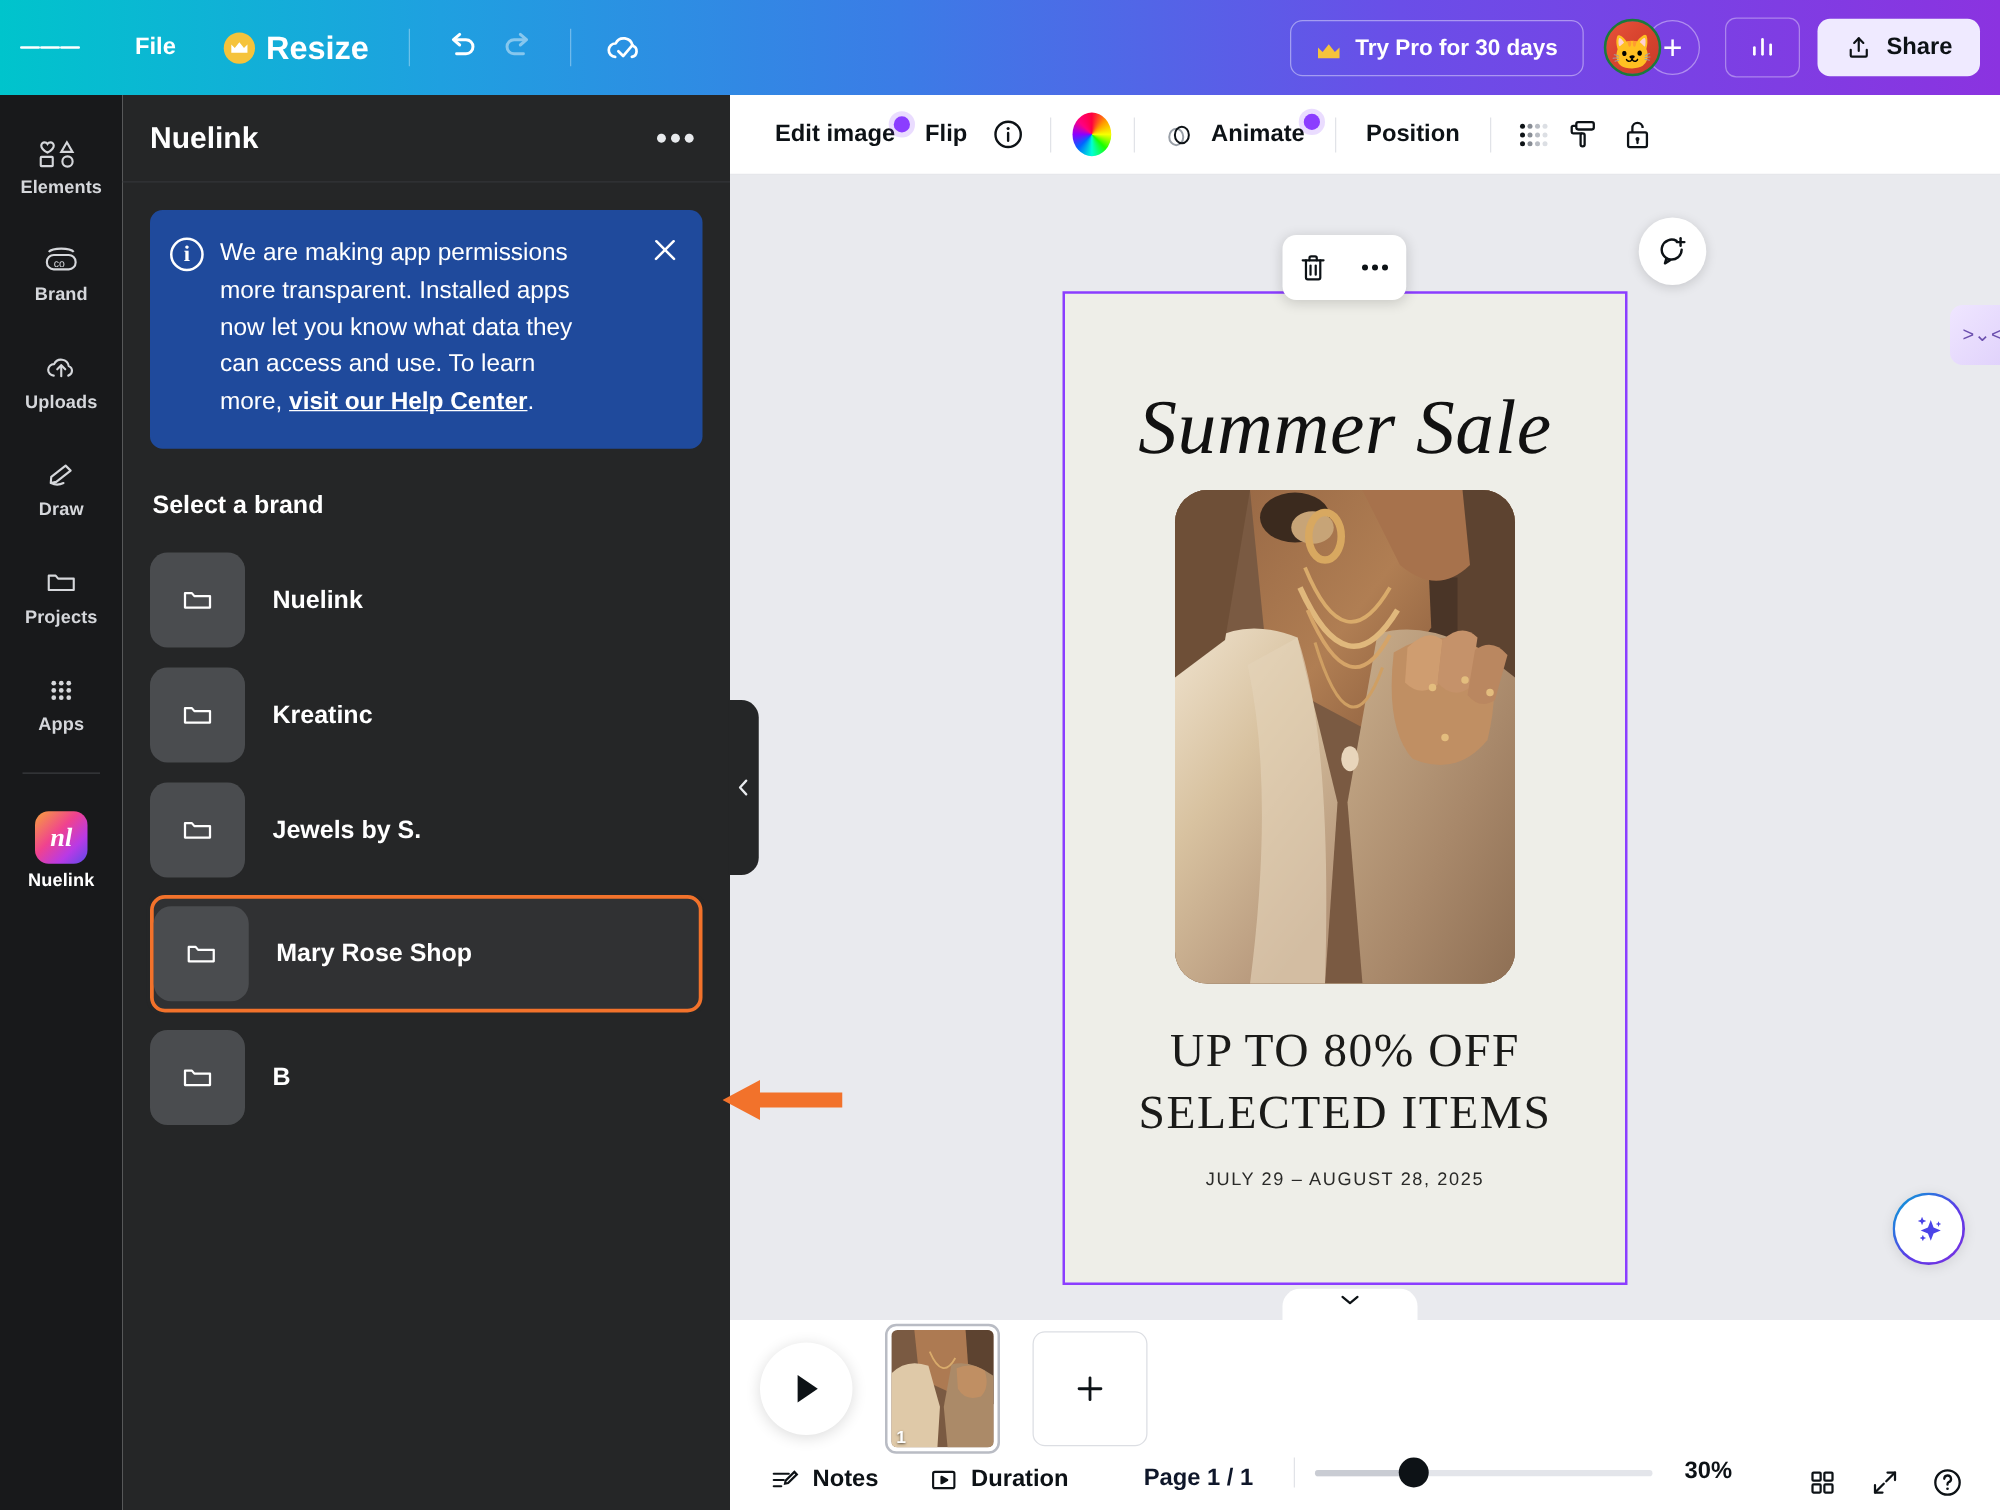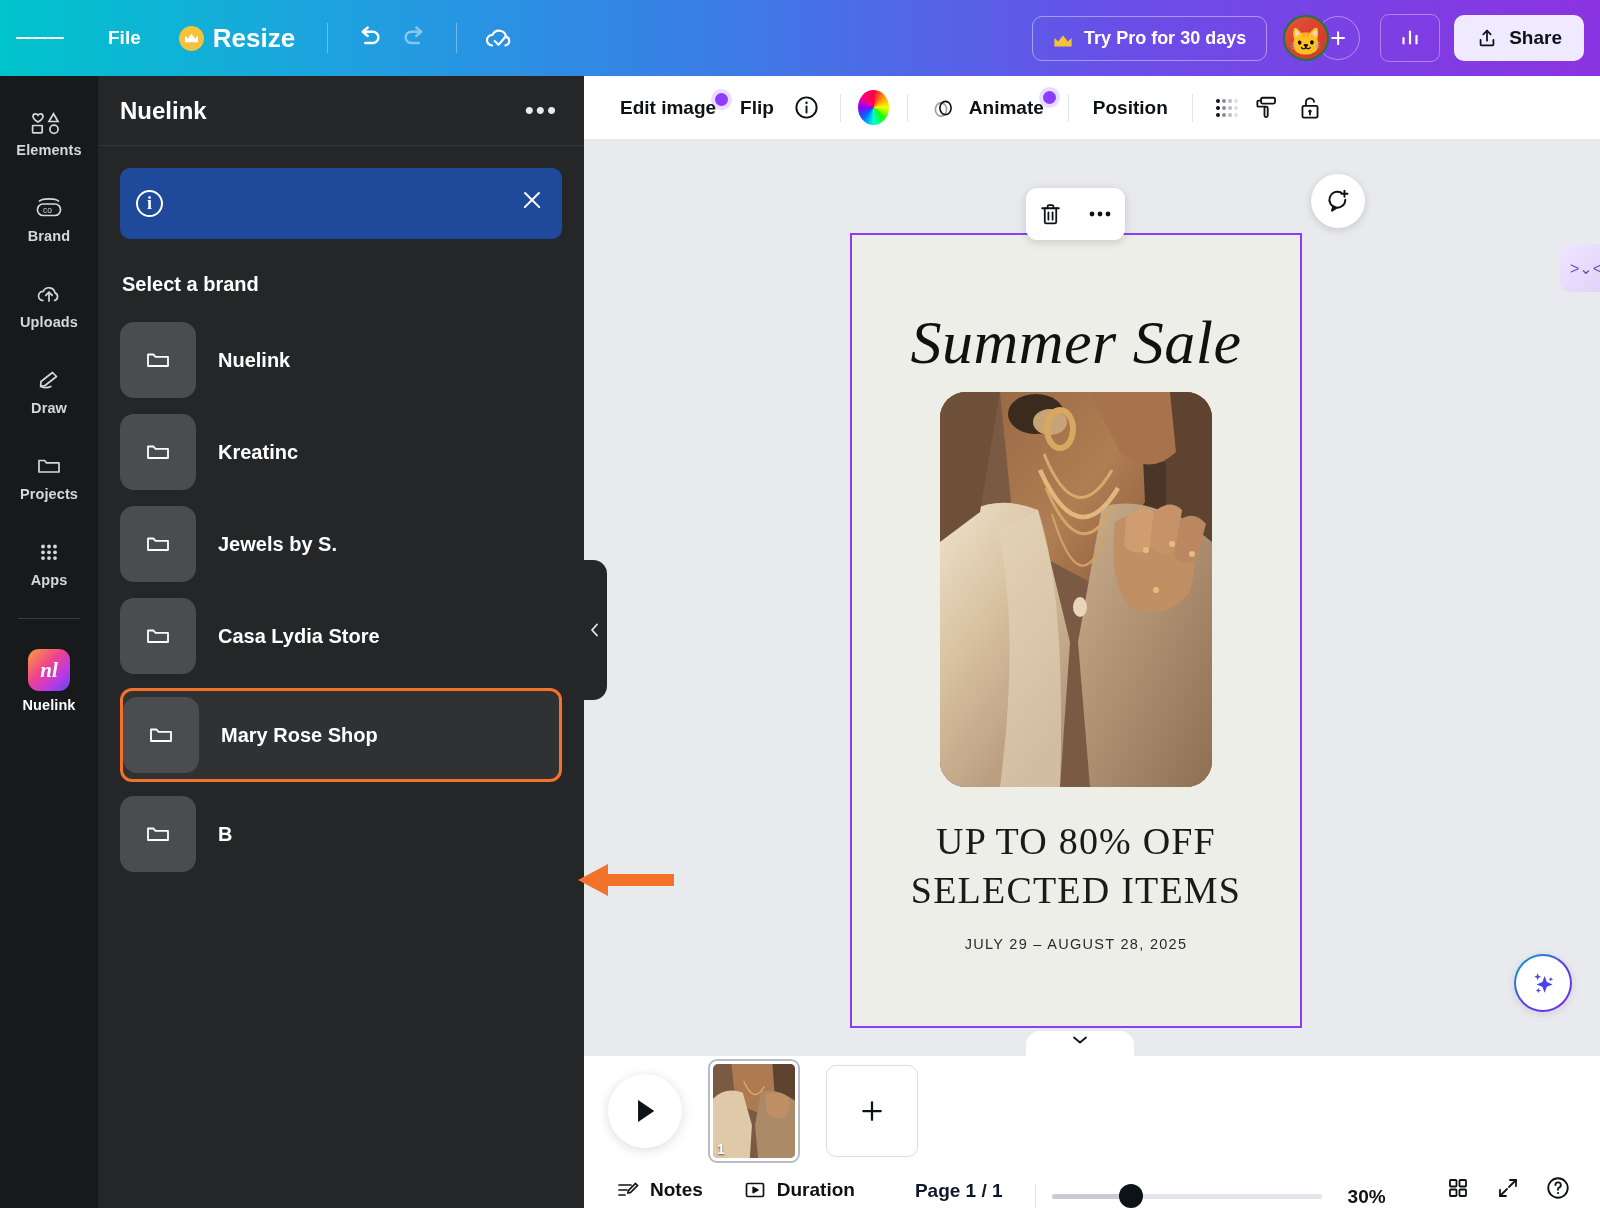--- a/index.html
+++ b/index.html
@@ -240,21 +240,21 @@
     text-shadow: 0 1px 2px rgba(0,0,0,0.6);
   }
   .addpage {
     width:92px; height:92px; border-radius:10px; border:1.5px solid #dcdee3; background:#fff;
     display:flex; align-items:center; justify-content:center; cursor:pointer; color:#0d1216; font-size:34px; font-weight:300;
   }
 
   
   .bottombar {
     position:absolute; top:1090px; left:0; width:1016px; height:42px; background:#fff;
-    display:flex; align-items:flex-end; padding: 0 22px; gap: 0;
+    display:flex; align-items:flex-start; padding: 0 22px; gap: 0;
   }
   .bb-item { display:flex; align-items:center; gap:10px; font-size:19px; font-weight:600; color:#0d1216; cursor:pointer; padding: 6px 10px; border-radius:7px; }
   .bb-page { font-size:19px; font-weight:600; color:#0f172a; margin-left: 40px; padding: 6px 10px; cursor:pointer; }
   .bb-sep { width:1px; height:24px; background:#e1e3e8; margin-left: 22px; }
   .slider { width:270px; height:24px; position:relative; margin-left: 16px; cursor:pointer; display:flex; align-items:center; }
   .slider-track { width:100%; height:5px; border-radius:3px; background:#e3e5ea; }
   .slider-fill { position:absolute; left:0; top:9.5px; width:30%; height:5px; border-radius:3px; background:#c9ccd3; }
   .slider-knob { position:absolute; left: 25%; top:0px; width:24px; height:24px; border-radius:50%; background:#0d1216; }
   .zoom-val { font-size:19px; font-weight:700; color:#0d1216; margin-left: 26px; }
   .bb-right { margin-left: auto; display:flex; align-items:center; gap: 10px; }
@@ -396,20 +396,23 @@
 
   <div class="panel">
     <div class="panel-head">
       <div class="panel-title">Nuelink</div>
       <div class="panel-dots">•••</div>
     </div>
     <div class="panel-body">
 
       <div class="notice">
         <div class="notice-i">i</div>
+        <div class="notice-txt">
+          <span>We are making app permissions more transparent. Installed apps now let you know what data they can access and use. To learn more, </span><a href="#">visit our Help Center</a><span>.</span>
+        </div>
         <div class="notice-x"></div>
       </div>
 
       <div class="sel-label">Select a brand</div>
 
       <div class="brand-list">
         <div class="brand-row">
           <span class="brand-ico">
             <svg width="34" height="28" viewBox="0 0 34 28" fill="none" stroke="#fff" stroke-width="1.8" stroke-linejoin="round">
                 <path d="M7 20V8.5h5.5l2 2.4H27V20z"></path>
@@ -425,28 +428,20 @@
           </span>
           <span class="brand-name">Kreatinc</span>
         </div>
         <div class="brand-row">
           <span class="brand-ico">
             <svg width="34" height="28" viewBox="0 0 34 28" fill="none" stroke="#fff" stroke-width="1.8" stroke-linejoin="round">
                 <path d="M7 20V8.5h5.5l2 2.4H27V20z"></path>
               </svg>
           </span>
           <span class="brand-name">Jewels by S.</span>
-        </div>
-        <div class="brand-row">
-          <span class="brand-ico">
-            <svg width="34" height="28" viewBox="0 0 34 28" fill="none" stroke="#fff" stroke-width="1.8" stroke-linejoin="round">
-                <path d="M7 20V8.5h5.5l2 2.4H27V20z"></path>
-              </svg>
-          </span>
-          <span class="brand-name">Casa Lydia Store</span>
         </div>
         <div class="brand-row highlight">
           <span class="brand-ico">
             <svg width="34" height="28" viewBox="0 0 34 28" fill="none" stroke="#fff" stroke-width="1.8" stroke-linejoin="round">
                 <path d="M7 20V8.5h5.5l2 2.4H27V20z"></path>
               </svg>
           </span>
           <span class="brand-name">Mary Rose Shop</span>
         </div>
         <div class="brand-row">

